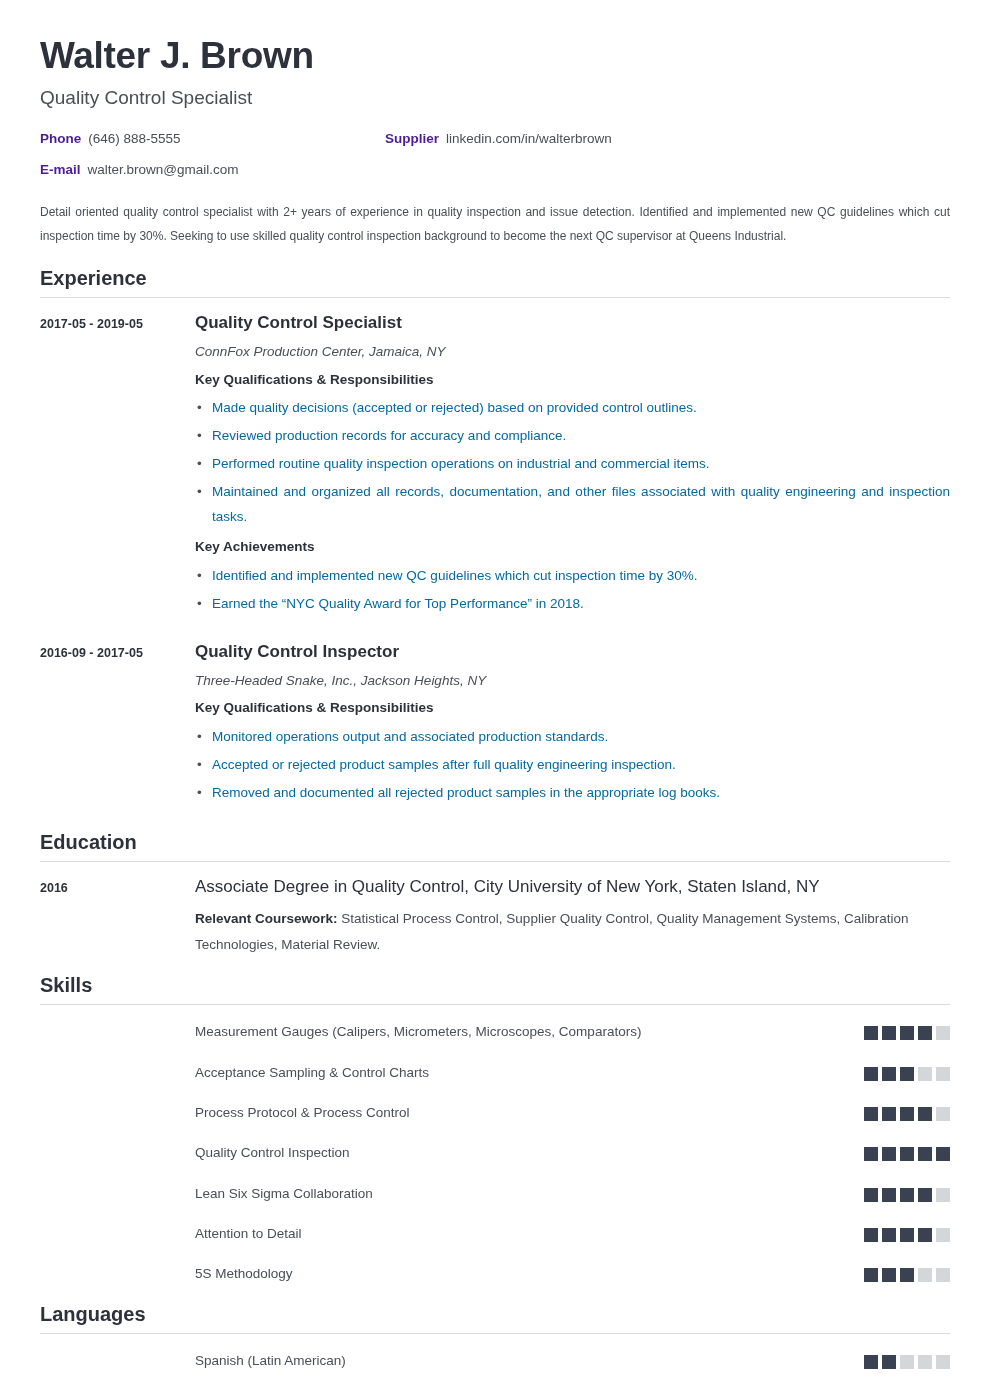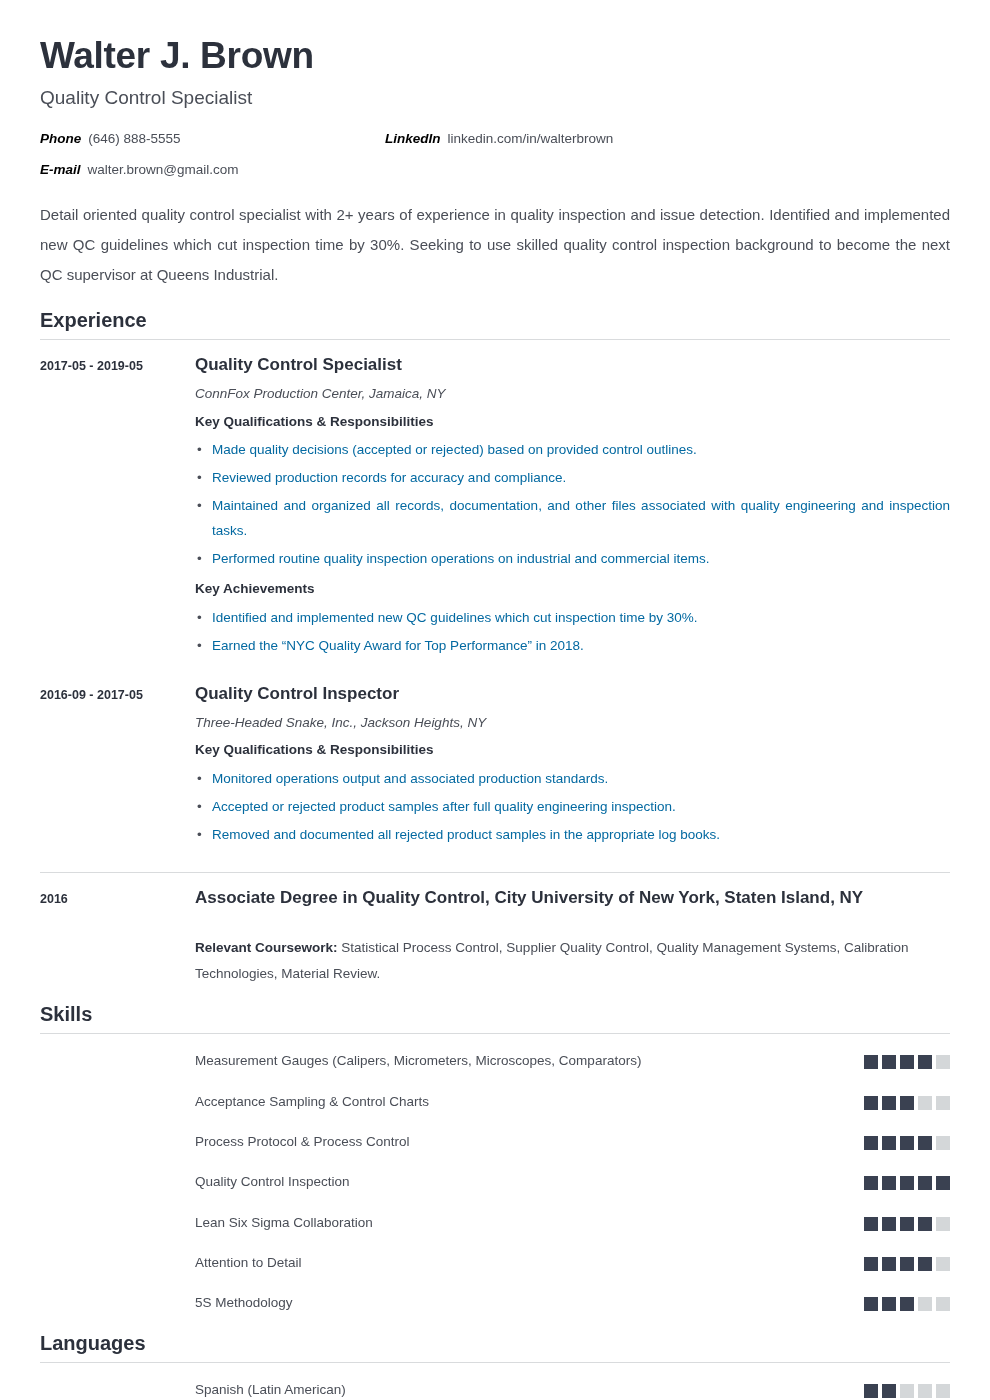--- a/index.html
+++ b/index.html
@@ -52,32 +52,31 @@
   .contact-cell {
     display: flex;
     align-items: baseline;
     font-size: 13.5px;
     line-height: 1.2;
   }
   .contact-cell.col1 { width: 345px; flex: none; }
   .contact-cell.col2 { flex: 1; }
   .contact-label {
     font-weight: bold;
-    color: #000000;
+    color: #4c1d95;
     margin-right: 7px;
     white-space: nowrap;
-    font-style: italic;
   }
   .contact-value {
     color: #4a4e57;
   }
 
   
   .summary {
-    font-size: 15px;
+    font-size: 12px;
     line-height: 2.0;
     color: #4a4e57;
     text-align: justify;
     margin: 22px 0 18px 0;
   }
 
   
   .section-head {
     font-size: 20px;
     font-weight: bold;
@@ -149,23 +148,23 @@
     position: absolute;
     left: 2px;
     top: 0;
     color: #4a4e57;
     font-size: 13.5px;
   }
   ul.bullets li:last-child { margin-bottom: 0; }
 
   .edu-title {
     font-size: 17px;
-    font-weight: bold;
-    color: #2c313c;
-    margin: 0 0 27px 0;
+    font-weight: normal;
+    color: #2c313c;
+    margin: 0 0 9px 0;
     line-height: 1.25;
   }
   .edu-course {
     font-size: 13.5px;
     line-height: 1.9;
     color: #4a4e57;
   }
   .edu-course b { color: #2c313c; font-weight: bold; }
 
   
@@ -206,21 +205,21 @@
     <h1 class="name">Walter J. Brown</h1>
     <div class="job-title">Quality Control Specialist</div>
 
     <div class="contact-grid">
       <div class="contact-row">
         <div class="contact-cell col1">
           <span class="contact-label">Phone</span>
           <span class="contact-value">(646) 888-5555</span>
         </div>
         <div class="contact-cell col2">
-          <span class="contact-label">LinkedIn</span>
+          <span class="contact-label">Supplier</span>
           <span class="contact-value">linkedin.com/in/walterbrown</span>
         </div>
       </div>
       <div class="contact-row">
         <div class="contact-cell col1">
           <span class="contact-label">E-mail</span>
           <span class="contact-value">walter.brown@gmail.com</span>
         </div>
         <div class="contact-cell col2"></div>
       </div>
@@ -235,22 +234,22 @@
 
     <div class="entry">
       <div class="entry-date">2017-05 - 2019-05</div>
       <div class="entry-body">
         <div class="entry-title">Quality Control Specialist</div>
         <div class="entry-sub">ConnFox Production Center, Jamaica, NY</div>
         <div class="entry-caption">Key Qualifications &amp; Responsibilities</div>
         <ul class="bullets">
           <li>Made quality decisions (accepted or rejected) based on provided control outlines.</li>
           <li>Reviewed production records for accuracy and compliance.</li>
+          <li>Performed routine quality inspection operations on industrial and commercial items.</li>
           <li>Maintained and organized all records, documentation, and other files associated with quality engineering and inspection tasks.</li>
-          <li>Performed routine quality inspection operations on industrial and commercial items.</li>
         </ul>
         <div class="entry-caption">Key Achievements</div>
         <ul class="bullets">
           <li>Identified and implemented new QC guidelines which cut inspection time by 30%.</li>
           <li>Earned the “NYC Quality Award for Top Performance” in 2018.</li>
         </ul>
       </div>
     </div>
 
     <div class="entry">
@@ -262,20 +261,21 @@
         <ul class="bullets">
           <li>Monitored operations output and associated production standards.</li>
           <li>Accepted or rejected product samples after full quality engineering inspection.</li>
           <li>Removed and documented all rejected product samples in the appropriate log books.</li>
         </ul>
       </div>
     </div>
   </div>
 
   <div class="section">
+    <h2 class="section-head">Education</h2>
     <hr class="section-rule">
     <div class="entry">
       <div class="entry-date">2016</div>
       <div class="entry-body">
         <div class="edu-title">Associate Degree in Quality Control, City University of New York, Staten Island, NY</div>
         <div class="edu-course"><b>Relevant Coursework:</b><span> Statistical Process Control, Supplier Quality Control, Quality Management Systems, Calibration Technologies, Material Review.</span></div>
       </div>
     </div>
   </div>
 

